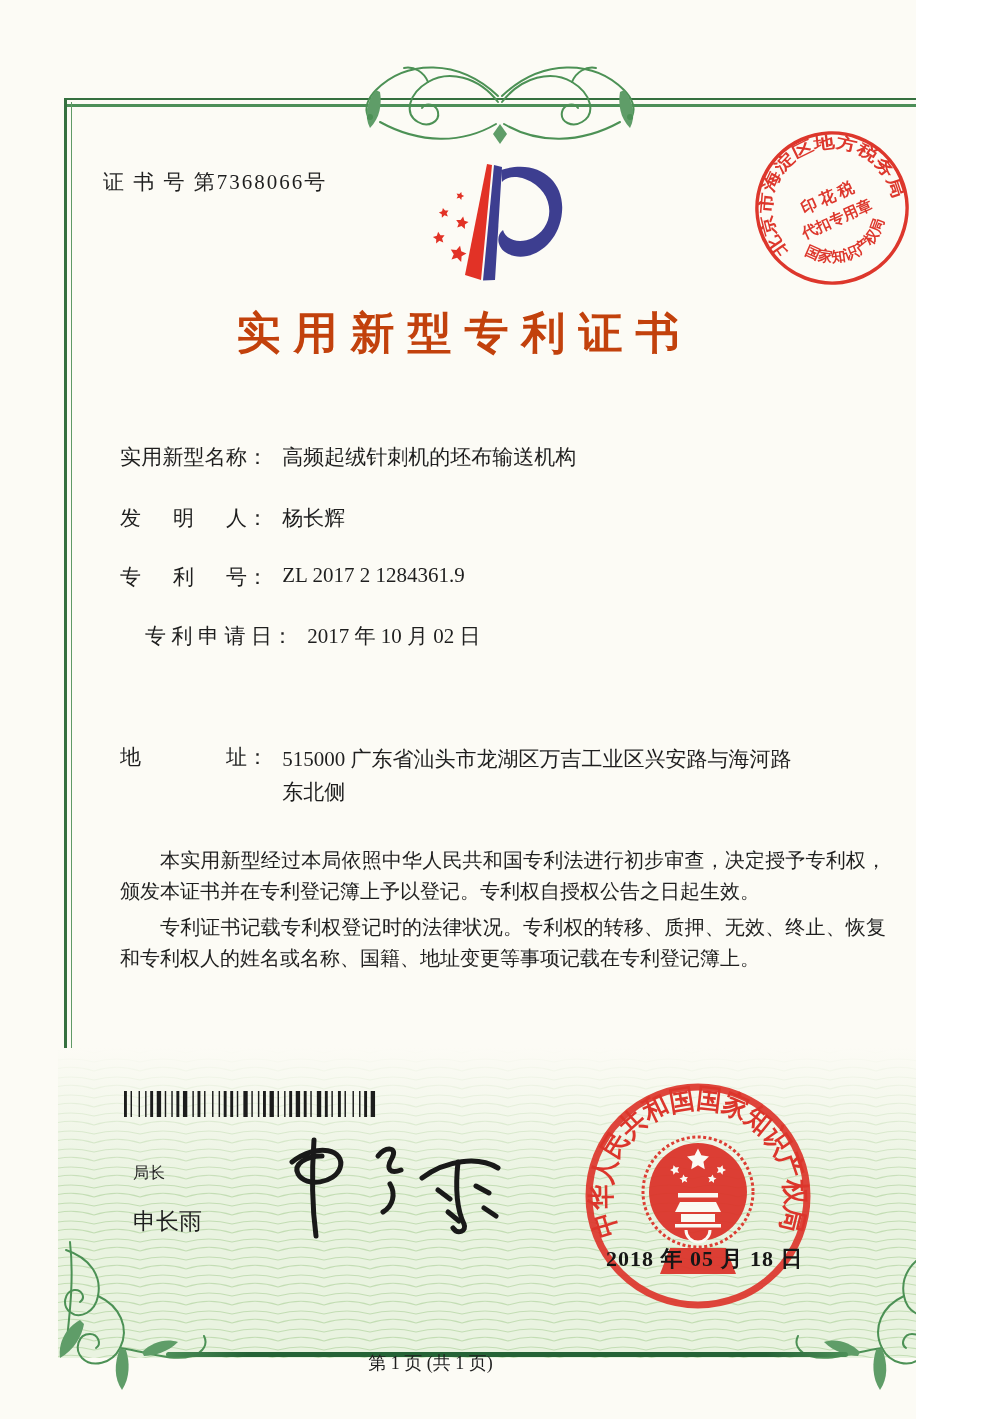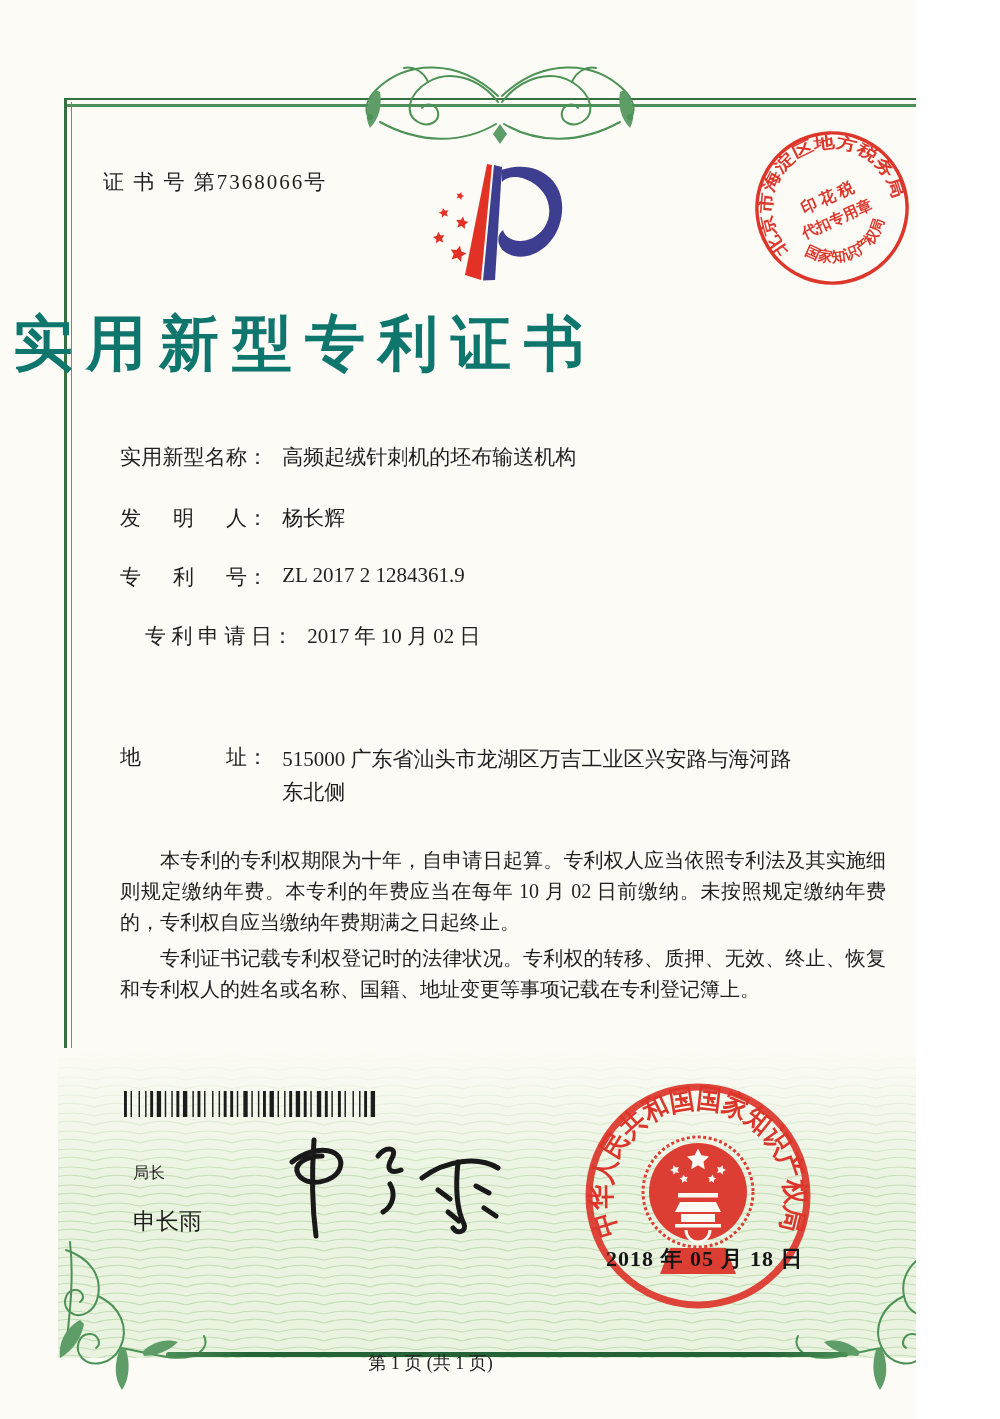--- a/index.html
+++ b/index.html
@@ -25,21 +25,21 @@
   .waves-fade{position:absolute;left:0;top:0;width:100%;height:140px;background:linear-gradient(180deg,#fcfbf5 0%,rgba(252,251,245,0) 100%);}
 
   .ornament{position:absolute;z-index:3;}
   .ornament path{fill:none;stroke:#4c9155;stroke-width:2;stroke-linecap:round;}
   .ornament .leaf{fill:#5f9d68;stroke:none;}
   .corner-right{transform:scaleX(-1);}
 
   
   .cert-no{position:absolute;left:103px;top:168px;font-size:21px;letter-spacing:2px;z-index:5;}
   .logo{position:absolute;left:415px;top:158px;width:150px;height:144px;z-index:5;}
-  .title{position:absolute;left:0;top:304px;width:100%;font-size:60px;font-weight:bold;letter-spacing:13px;text-indent:13px;color:#0f766e;z-index:5;}
+  .title{position:absolute;left:0;top:304px;width:100%;text-align:center;font-size:44px;font-weight:bold;letter-spacing:13px;text-indent:13px;color:#c2410c;z-index:5;}
 
   
   .tax-stamp{position:absolute;left:750px;top:126px;width:164px;height:164px;transform:rotate(-24deg);z-index:6;}
   .tax-stamp text{fill:#dd372c;font-weight:bold;font-family:"Liberation Serif","DejaVu Serif",serif;}
 
   
   .frow{position:absolute;left:120px;font-size:21px;z-index:5;white-space:nowrap;}
   .flabel{display:inline-block;width:127px;text-align:justify;text-align-last:justify;vertical-align:top;}
   .fcolon{display:inline-block;vertical-align:top;}
   .fvalue{display:inline-block;margin-left:9px;vertical-align:top;white-space:normal;}
@@ -206,21 +206,21 @@
   <div class="frow" style="top:622px;margin-left:25px;">
     <span class="flabel">专利申请日</span><span class="fcolon">：</span>
     <span class="fvalue">2017 年 10 月 02 日</span>
   </div>
   <div class="frow" style="top:743px;">
     <span class="flabel">地址</span><span class="fcolon">：</span>
     <span class="fvalue addr-val"><span>515000 广东省汕头市龙湖区万吉工业区兴安路与海河路</span><br><span>东北侧</span></span>
   </div>
 
   <div class="body-text">
-    <p>本专利的专利权期限为十年，自申请日起算。专利权人应当依照专利法及其实施细则规定缴纳年费。本专利的年费应当在每年 10 月 02 日前缴纳。未按照规定缴纳年费的，专利权自应当缴纳年费期满之日起终止。</p>
+    <p>本实用新型经过本局依照中华人民共和国专利法进行初步审查，决定授予专利权，颁发本证书并在专利登记簿上予以登记。专利权自授权公告之日起生效。</p>
     <p>专利证书记载专利权登记时的法律状况。专利权的转移、质押、无效、终止、恢复和专利权人的姓名或名称、国籍、地址变更等事项记载在专利登记簿上。</p>
   </div>
 
   <svg class="barcode" id="barcode-svg" width="258" height="26" viewBox="0 0 258 26">
       <rect x="0" y="0" width="2.9" height="26" fill="#1c1c1c"></rect>
       <rect x="6.55" y="0" width="1.45" height="26" fill="#1c1c1c"></rect>
       <rect x="14.549999999999999" y="0" width="1.45" height="26" fill="#1c1c1c"></rect>
       <rect x="21.099999999999998" y="0" width="1.45" height="26" fill="#1c1c1c"></rect>
       <rect x="26.2" y="0" width="2.9" height="26" fill="#1c1c1c"></rect>
       <rect x="32.75" y="0" width="4.35" height="26" fill="#1c1c1c"></rect>

